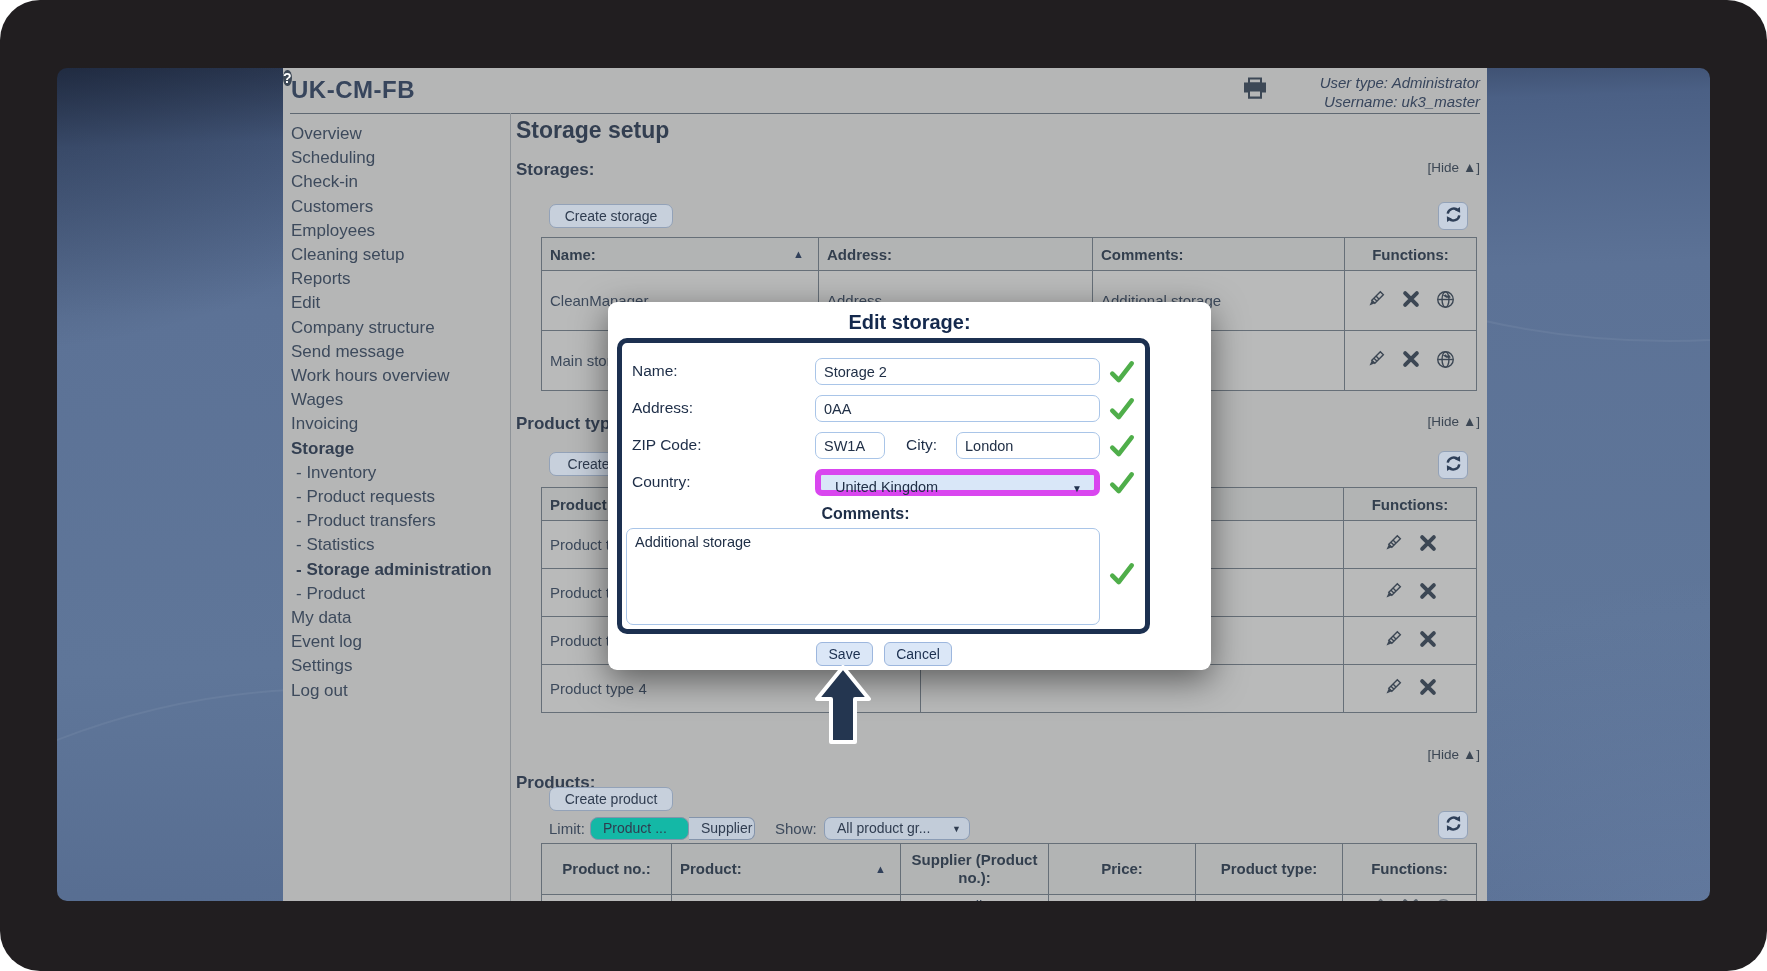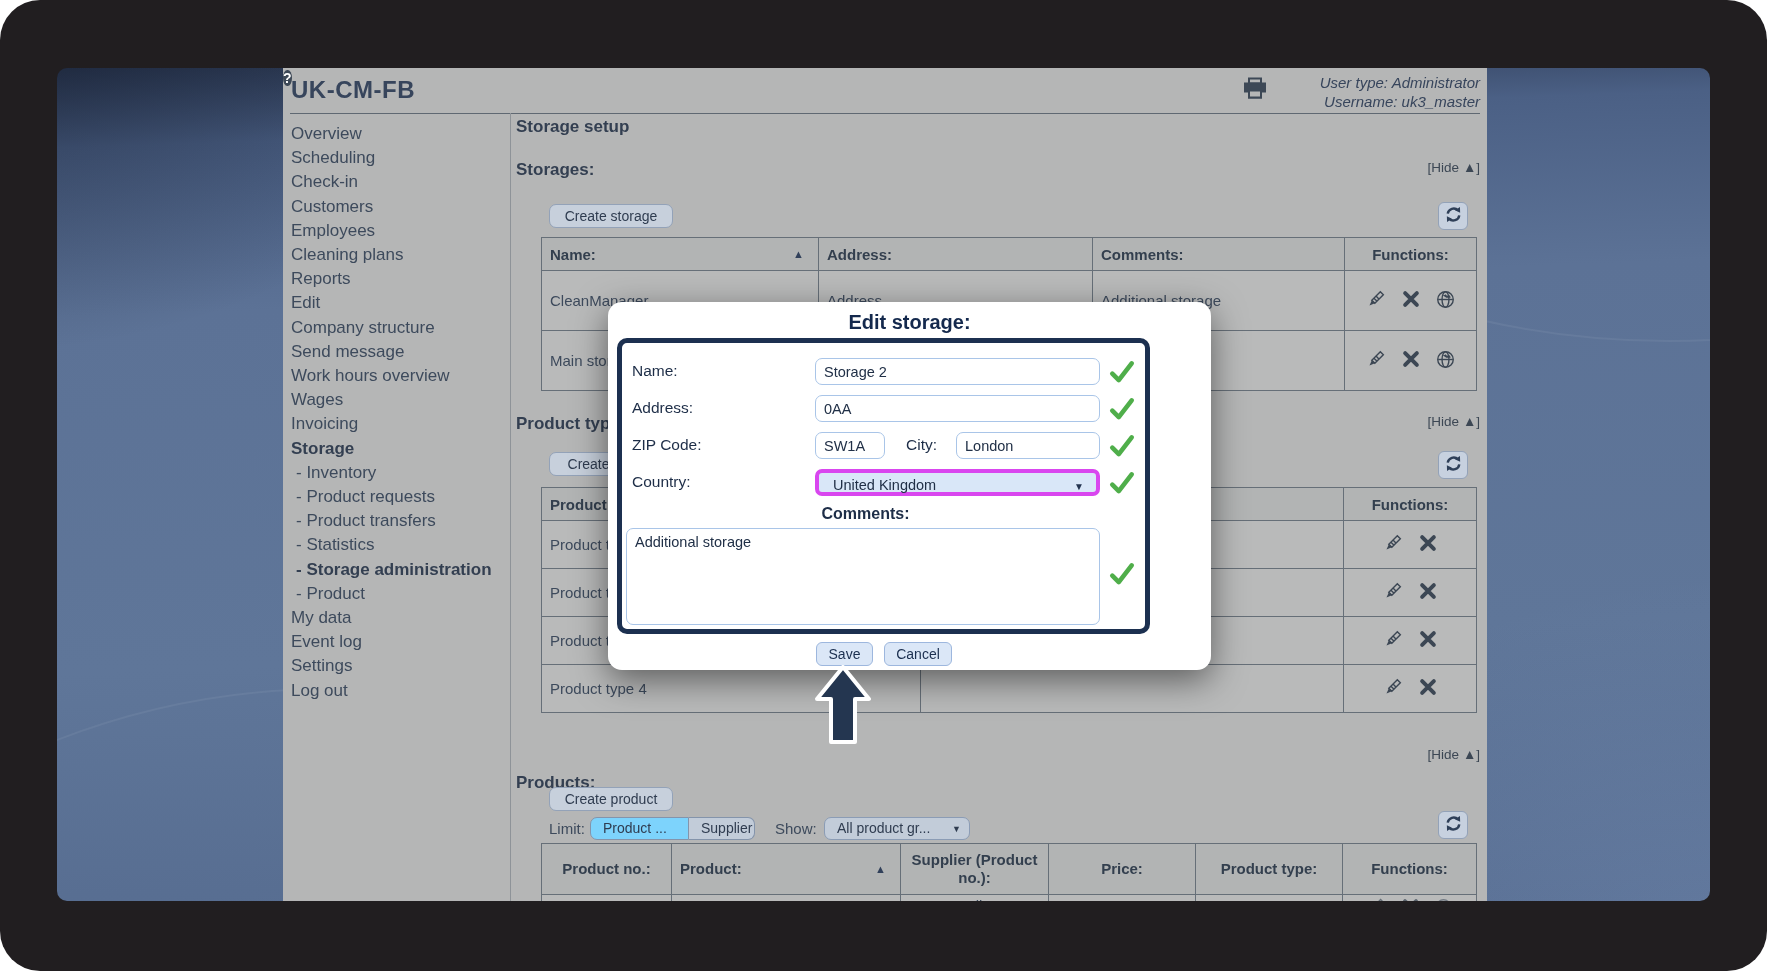--- a/index.html
+++ b/index.html
@@ -25,21 +25,21 @@
     font-size:14px;text-align:center;line-height:21px;}
 
   
   .nav{position:absolute;left:8px;top:54px;width:215px;font-size:17px;line-height:24.2px;list-style:none;margin:0;padding:0;}
   .nav li{white-space:nowrap;cursor:pointer;}
   .nav li.sub{padding-left:5px;}
   .nav li.bold{font-weight:bold;color:#333f51;}
   .vdivider{position:absolute;left:227px;top:45px;width:1px;height:788px;background:#8e9398;}
 
   
-  .h-page{position:absolute;left:233px;top:49px;font-size:17px;font-weight:bold;color:#333f51;}
+  .h-page{position:absolute;left:233px;top:49px;font-size:23px;font-weight:bold;color:#333f51;}
   .h-sec{position:absolute;left:233px;font-size:17px;font-weight:bold;color:#333f51;}
   .hide-link{position:absolute;right:7px;font-size:13.5px;color:#3c4754;cursor:pointer;}
   .btn{position:absolute;box-sizing:border-box;background:#c7d0dc;border:1px solid #93a2b8;border-radius:7px;
     font-size:14px;color:#2f3c50;text-align:center;cursor:pointer;font-family:inherit;}
   .refresh-btn{position:absolute;left:1155px;width:28px;height:26px;background:#c7d1df;border:1px solid #93a2b8;border-radius:6px;
     display:flex;align-items:center;justify-content:center;cursor:pointer;}
 
   table{position:absolute;left:258px;border-collapse:collapse;table-layout:fixed;width:935px;background:#b9baba;}
   th,td{border:1px solid #666f78;font-size:15px;overflow:hidden;white-space:nowrap;}
   th{background:#b2b4b4;color:#333f4e;font-weight:bold;text-align:left;padding:0 8px;position:relative;}
@@ -54,36 +54,36 @@
   .t-products th.th-left{text-align:left;}
   .t-products td{height:45px;vertical-align:top;}
 
   
   .inline-lbl{position:absolute;font-size:15px;color:#3d4a5c;}
   .seg{position:absolute;display:flex;}
   .seg .sbtn{box-sizing:border-box;height:23px;line-height:21px;padding:0 12px;border:1px solid #8494ab;font-size:14px;
     color:#2f3c50;background:#c2ccd9;cursor:pointer;}
   .seg .sbtn.first{border-radius:7px 0 0 7px;}
   .seg .sbtn.last{border-radius:0 7px 7px 0;border-left:none;}
-  .seg .sbtn.active{background:#7dd3fc;}
+  .seg .sbtn.active{background:#14b8a6;border-radius:8px;}
   .dropdown{position:absolute;box-sizing:border-box;height:23px;background:#c2ccd9;border:1px solid #8b9cb5;border-radius:7px;
     font-size:14px;color:#2f3c50;line-height:21px;padding:0 22px 0 12px;cursor:pointer;}
   .dropdown .dd-arrow{position:absolute;right:8px;top:1px;font-size:9px;color:#2f3c50;}
 
   
-  .modal{position:absolute;left:325px;top:234px;width:603px;height:368px;background:#ffffff;border-radius:14px;
+  .modal{position:absolute;left:325px;top:234px;width:603px;height:368px;background:#ffffff;border-radius:9px;
     box-shadow:0 10px 34px rgba(0,0,0,.5);z-index:50;}
   .modal-title{position:absolute;left:0;top:9px;width:100%;text-align:center;font-size:20px;font-weight:bold;color:#14294d;}
   .modal-box{position:absolute;left:9px;top:36px;width:533px;height:296px;box-sizing:border-box;
     border:5px solid #1c3050;border-radius:10px;background:#fff;}
   .m-lbl{position:absolute;left:24px;font-size:15.5px;color:#1d2d47;}
   .m-input{position:absolute;box-sizing:border-box;height:27px;border:1px solid #a9c5e8;border-radius:7px;
     font-size:14.5px;color:#213047;padding:0 8px;font-family:inherit;background:#fff;outline:none;}
   .m-select{position:absolute;left:207px;width:285px;height:27px;box-sizing:border-box;background:#d9e7f8;
-    border:4px solid #d946ef;border-radius:7px;font-size:14.5px;color:#213047;line-height:25px;padding-left:14px;cursor:pointer;}
+    border:6px solid #d946ef;border-radius:7px;font-size:14.5px;color:#213047;line-height:25px;padding-left:14px;cursor:pointer;}
   .m-select .dd-arrow{position:absolute;right:12px;top:1px;font-size:10px;color:#22334f;}
   .m-check{position:absolute;left:500px;width:28px;height:28px;}
   .m-comments-lbl{position:absolute;left:0;top:203px;width:515px;text-align:center;font-size:16px;font-weight:bold;color:#1d2d47;}
   .m-textarea{position:absolute;left:18px;top:226px;width:474px;height:97px;box-sizing:border-box;border:1px solid #a9c5e8;
     border-radius:7px;font-size:14.5px;color:#213047;padding:5px 8px;font-family:inherit;resize:none;outline:none;}
   .m-btn{position:absolute;top:340px;height:24px;box-sizing:border-box;background:#dbe7f7;border:1px solid #9db7de;
     border-radius:6px;font-size:14px;color:#1c3050;font-family:inherit;cursor:pointer;}
   .cursor-arrow{position:absolute;left:531px;top:597px;z-index:60;}
   .partial-dim{opacity:.75;}
 </style>
@@ -117,21 +117,21 @@
       </div>
       <div class="hdr-rule"></div>
 
       
       <ul class="nav">
         <li>Overview</li>
         <li>Scheduling</li>
         <li>Check-in</li>
         <li>Customers</li>
         <li>Employees</li>
-        <li>Cleaning plans</li>
+        <li>Cleaning setup</li>
         <li>Reports</li>
         <li>Edit</li>
         <li>Company structure</li>
         <li>Send message</li>
         <li>Work hours overview</li>
         <li>Wages</li>
         <li>Invoicing</li>
         <li class="bold">Storage</li>
         <li class="sub">- Inventory</li>
         <li class="sub">- Product requests</li>

